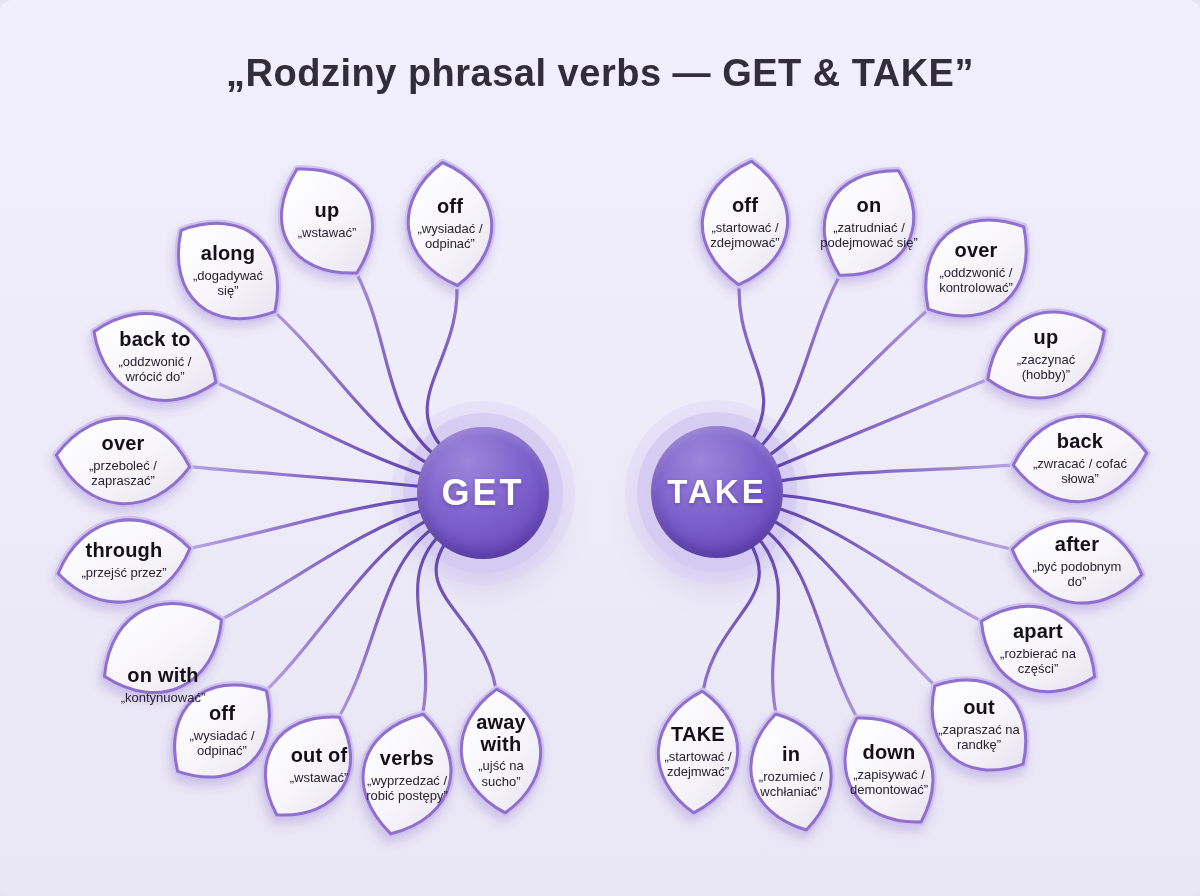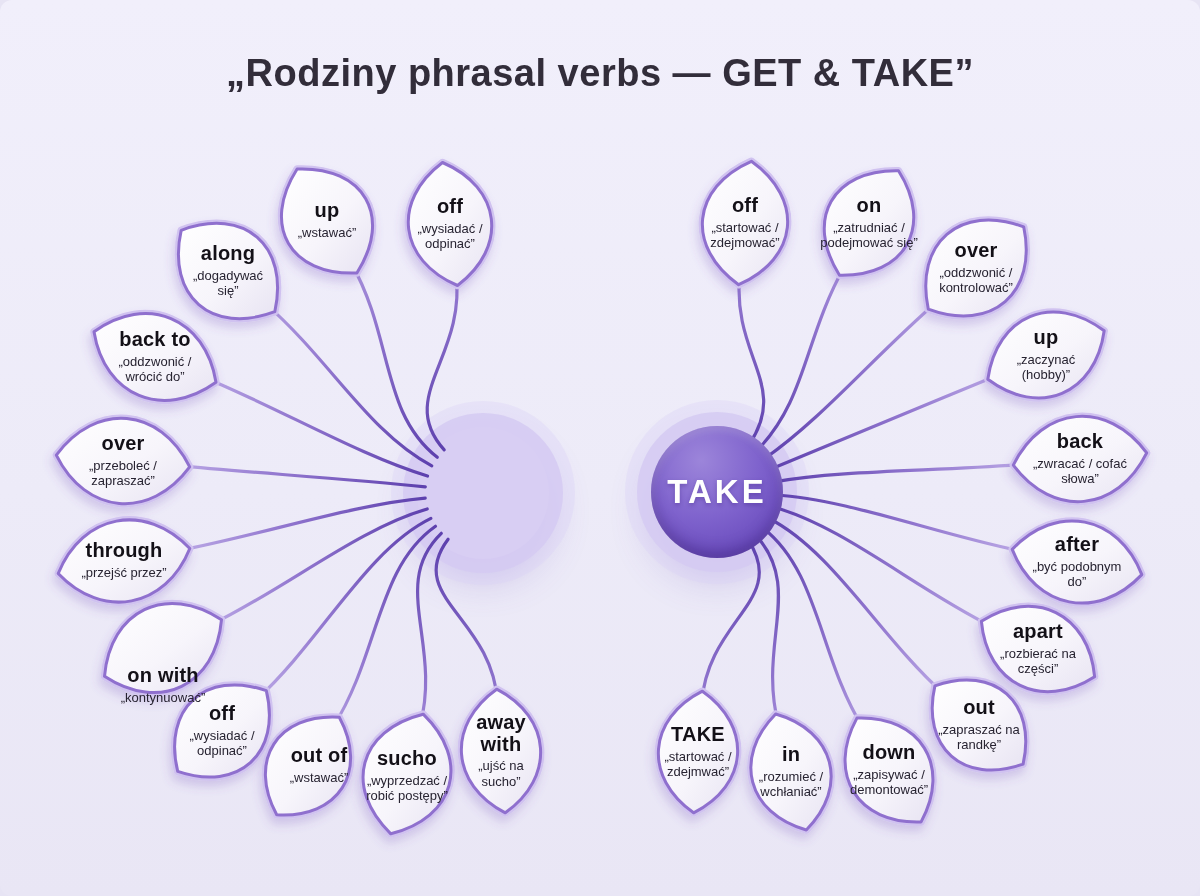--- a/index.html
+++ b/index.html
@@ -233,21 +233,21 @@
     </div>
   <div class="leaf-label" style="left:222px;top:731px;width:90px;">
       <div class="word">off</div>
       <div class="meaning">„wysiadać / odpinać”</div>
     </div>
   <div class="leaf-label" style="left:319px;top:765px;width:80px;">
       <div class="word">out of</div>
       <div class="meaning">„wstawać”</div>
     </div>
   <div class="leaf-label" style="left:407px;top:776px;width:92px;">
-      <div class="word">sucho</div>
+      <div class="word">verbs</div>
       <div class="meaning">„wyprzedzać / robić postępy”</div>
     </div>
   <div class="leaf-label" style="left:501px;top:750px;width:80px;">
       <div class="word">away with</div>
       <div class="meaning">„ujść na sucho”</div>
     </div>
 
   <div class="leaf-label" style="left:745px;top:223px;width:96px;">
       <div class="word">off</div>
       <div class="meaning">„startować / zdejmować”</div>
@@ -286,17 +286,20 @@
     </div>
   <div class="leaf-label" style="left:791px;top:772px;width:92px;">
       <div class="word">in</div>
       <div class="meaning">„rozumieć / wchłaniać”</div>
     </div>
   <div class="leaf-label" style="left:698px;top:752px;width:98px;">
       <div class="word">TAKE</div>
       <div class="meaning">„startować / zdejmwać”</div>
     </div>
 
+  <div class="hub get">
+      <span>GET</span>
+    </div>
   <div class="hub take">
       <span>TAKE</span>
     </div>
 
 </div>
 
 </body></html>

